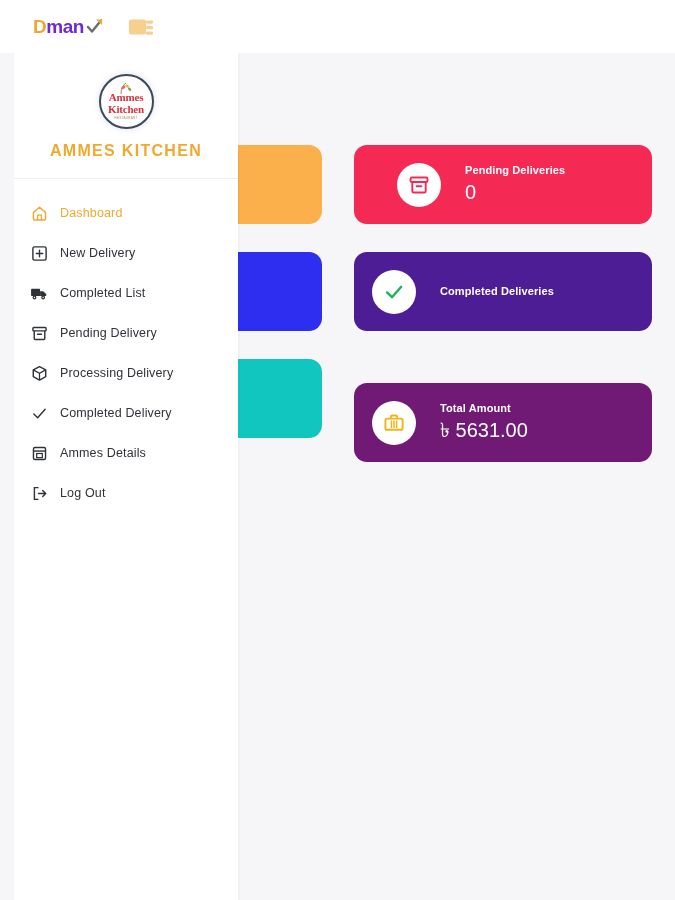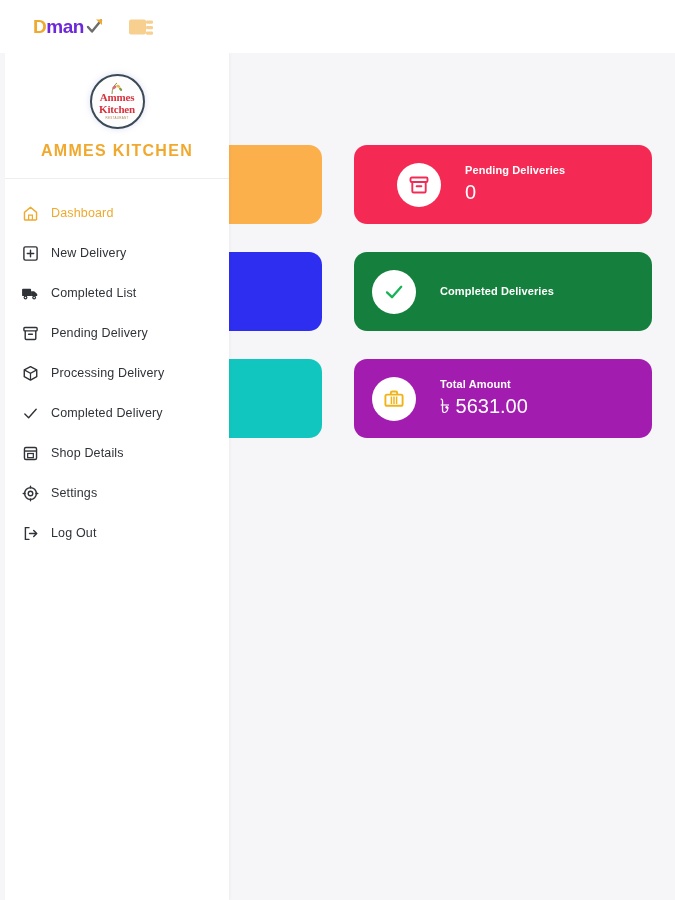--- a/index.html
+++ b/index.html
@@ -65,21 +65,21 @@
     width: 26px;
     height: 20px;
     position: relative;
     cursor: pointer;
   }
 
   
   .sidebar {
     position: absolute;
     top: 53px;
-    left: 5px;
+    left: 14px;
     width: 224px;
     height: 847px;
     background: #ffffff;
     z-index: 30;
     box-shadow: 1px 0 3px rgba(0,0,0,0.045);
   }
 
   .shop-block {
     padding-top: 21px;
     text-align: center;
@@ -237,22 +237,22 @@
     margin-top: 4px;
     white-space: nowrap;
   }
 
   
   .card-orange { background: #fbb04b; }
   .card-blue   { background: #2e2ef0; }
   .card-teal   { background: #12c6c0; }
   .card-red    { background: #f5record; padding-left: 43px; }
   .card-red    { background: #f42a55; }
-  .card-green  { background: #15803d; }
-  .card-amber  { background: #a21caf; }
+  .card-green  { background: #4c1d95; }
+  .card-amber  { background: #701a75; margin-top: 24px; }
 
   
   .left-card .card-text { margin-left: 24px; }
 </style>
 </head>
 <body>
 
 <div id="app">
 
   <div class="header">
@@ -452,33 +452,23 @@
 
 
       <div class="nav-item">
         <span class="nav-icon">
           <svg width="17" height="17" viewBox="0 0 18 18">
             <rect x="2.6" y="2.6" width="12.8" height="12.8" rx="1.6" fill="none" stroke="#2f3237" stroke-width="1.5"></rect>
             <path d="M2.6 6.4 H15.4" stroke="#2f3237" stroke-width="1.5"></path>
             <rect x="6" y="9" width="6" height="4.4" fill="none" stroke="#2f3237" stroke-width="1.3"></rect>
           </svg>
         </span>
-        <span class="nav-label">Shop Details</span>
-      </div>
-
-      <div class="nav-item">
-        <span class="nav-icon">
-          <svg width="17" height="17" viewBox="0 0 18 18">
-            <circle cx="9" cy="9" r="6.2" fill="none" stroke="#2f3237" stroke-width="1.5"></circle>
-            <circle cx="9" cy="9" r="2.4" fill="none" stroke="#2f3237" stroke-width="1.5"></circle>
-            <path d="M9 1.3 V3.2 M9 14.8 V16.7 M1.3 9 H3.2 M14.8 9 H16.7" stroke="#2f3237" stroke-width="1.5" stroke-linecap="round"></path>
-          </svg>
-        </span>
-        <span class="nav-label">Settings</span>
-      </div>
+        <span class="nav-label">Ammes Details</span>
+      </div>
+
 
       <div class="nav-item">
         <span class="nav-icon">
           <svg width="17" height="17" viewBox="0 0 18 18">
             <path d="M7.4 2.8 H3.6 V15.2 H7.4" fill="none" stroke="#2f3237" stroke-width="1.5" stroke-linecap="round"></path>
             <path d="M8 9 H15.4 M12.4 5.8 L15.6 9 L12.4 12.2" fill="none" stroke="#2f3237" stroke-width="1.5" stroke-linecap="round" stroke-linejoin="round"></path>
           </svg>
         </span>
         <span class="nav-label">Log Out</span>
       </div>

